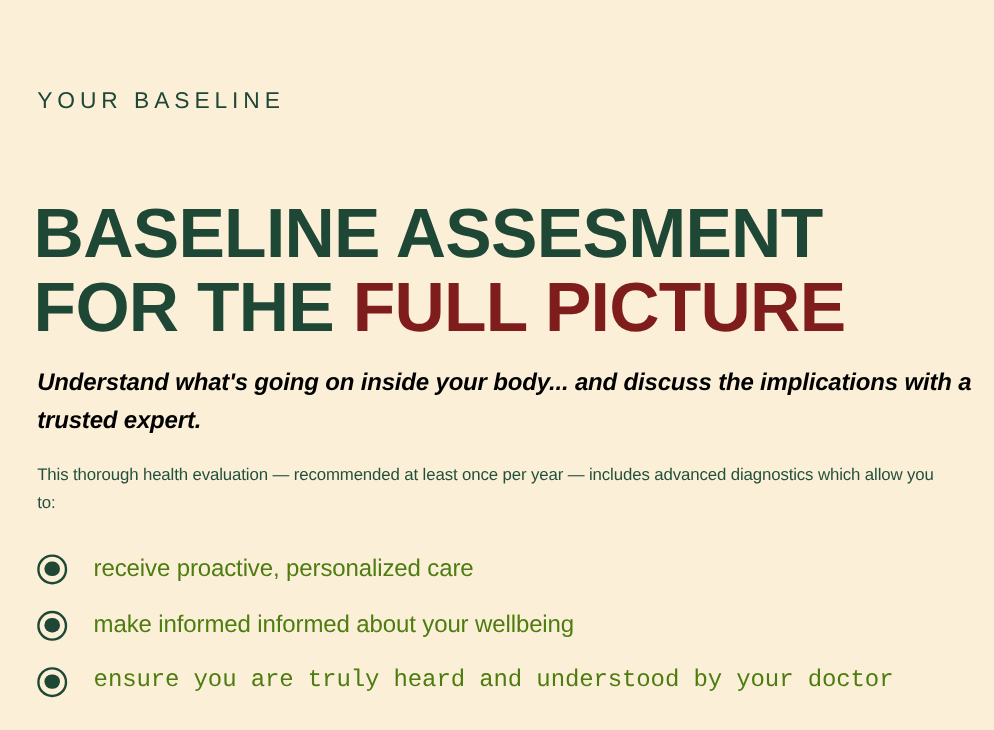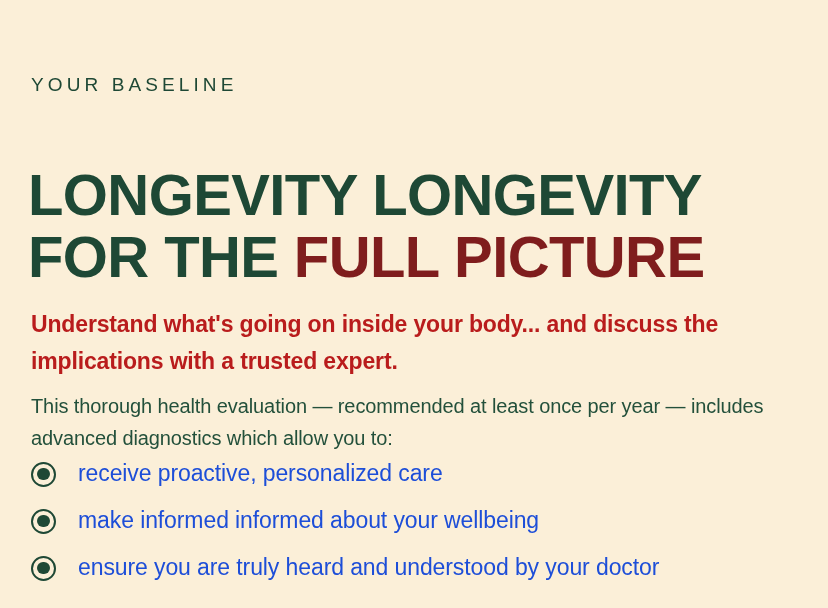--- a/index.html
+++ b/index.html
@@ -55,34 +55,35 @@
   .headline .accent {
     color: #7f1d1d;
   }
 
   
   .subtitle {
     position: absolute;
     left: 31px;
     top: 256px;
     width: 780px;
-    font-size: 23px;
+    font-size: 20px;
     font-weight: 700;
     line-height: 1.62;
     letter-spacing: -0.15px;
-    color: #b91c1c;
+    color: #000000;
+    font-style: italic;
   }
 
   
   .paragraph {
     position: absolute;
     left: 31px;
     top: 343px;
     width: 760px;
-    font-size: 20px;
+    font-size: 14px;
     font-weight: 400;
     line-height: 1.62;
     letter-spacing: -0.1px;
     color: #23503B;
   }
 
   
   .bullet-list {
     position: absolute;
     left: 31px;
@@ -93,20 +94,21 @@
     padding: 0;
   }
   .bullet-item {
     display: flex;
     align-items: center;
     height: 26px;
     margin-bottom: 21px;
   }
   .bullet-item:last-child {
     margin-bottom: 0;
+    font-family: Liberation Mono, monospace;
   }
   .bullet-icon {
     flex: 0 0 auto;
     width: 25px;
     height: 25px;
     border: 2.4px solid #1E4835;
     border-radius: 50%;
     box-sizing: border-box;
     position: relative;
     background: #FBEFD8;
@@ -118,37 +120,37 @@
     top: 50%;
     width: 12.5px;
     height: 12.5px;
     margin-left: -6.25px;
     margin-top: -6.25px;
     border-radius: 50%;
     background: #1E4835;
   }
   .bullet-text {
     margin-left: 22px;
-    font-size: 23px;
+    font-size: 20px;
     font-weight: 400;
     letter-spacing: -0.1px;
-    color: #1d4ed8;
+    color: #4d7c0f;
     line-height: 1.3;
     white-space: nowrap;
   }
 </style>
 </head>
 <body>
 
 <div class="slide">
 
   <div class="eyebrow">YOUR BASELINE</div>
 
   <h1 class="headline">
-    <span class="ln">LONGEVITY LONGEVITY</span>
+    <span class="ln">BASELINE ASSESMENT</span>
     <span class="ln"><span>FOR THE </span><span class="accent">FULL PICTURE</span></span>
   </h1>
 
   <p class="subtitle">Understand what's going on inside your body... and discuss the implications with a trusted expert.</p>
 
   <p class="paragraph">This thorough health evaluation — recommended at least once per year — includes advanced diagnostics which allow you to:</p>
 
   <ul class="bullet-list">
     <li class="bullet-item">
       <span class="bullet-icon"></span>

